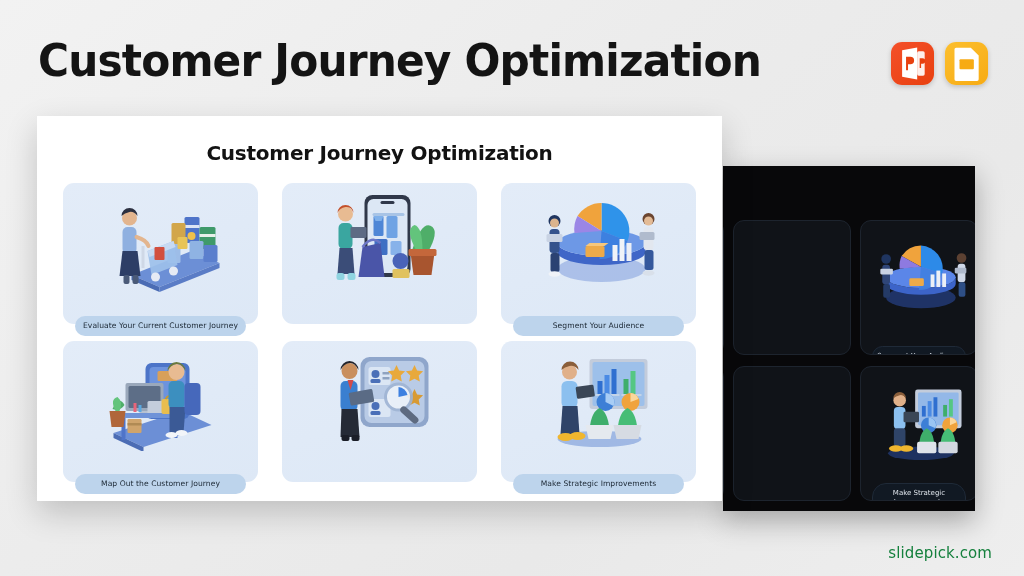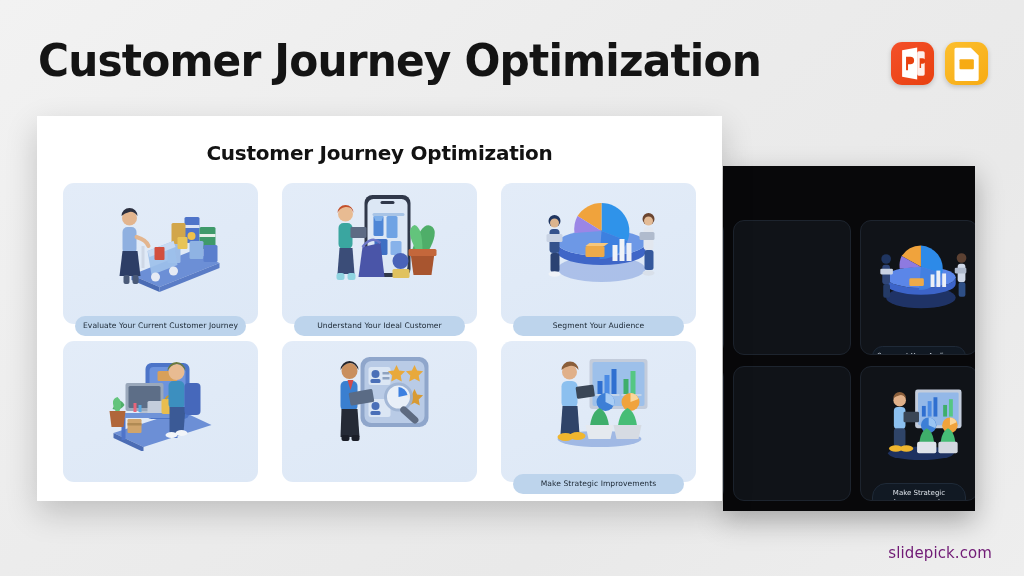--- a/index.html
+++ b/index.html
@@ -160,21 +160,21 @@
     color: #1b2733;
     font-family: "DejaVu Sans", sans-serif;
     letter-spacing: 0.05px;
   }
 
   .watermark {
     position: absolute;
     right: 32px;
     bottom: 14px;
     font-size: 15px;
-    color: #701a75;
+    color: #15803d;
     letter-spacing: 0.1px;
     font-family: "DejaVu Sans", sans-serif;
   }
 
   svg { display: block; width: 100%; height: 100%; }
 </style>
 </head>
 <body>
 
 <div class="page-header">
@@ -345,21 +345,20 @@
           <path d="M58 58 q9 -12 18 -4" stroke="#6b76c6" stroke-width="2.5" fill="none"></path>
           <rect x="34" y="34" width="14" height="26" rx="5" fill="#3aa6a0"></rect>
           <circle cx="41" cy="25" r="7.5" fill="#e8bb92"></circle>
           <path d="M33 24 a8 8 0 0 1 16 0 q-2 -7 -8 -6 q-6 1 -8 6 Z" fill="#c4512b"></path>
           <rect x="46" y="38" width="16" height="11" rx="1.4" fill="#5d6b84"></rect>
           <path d="M35 59 h13 l2 26 h-17 Z" fill="#3b4d78"></path>
           <rect x="32" y="84" width="8" height="7" rx="2.5" fill="#8fd4e0"></rect>
           <rect x="43" y="84" width="8" height="7" rx="2.5" fill="#8fd4e0"></rect>
         </svg>
       </div>
-      <div class="lt-pill">Understand Your Ideal Customer</div>
     </div>
 
     <div class="lt-card">
       <div class="lt-art">
         <svg viewBox="0 0 150 104" aria-hidden="true">
           <ellipse cx="78" cy="80" rx="44" ry="13" fill="#6c8fd6" opacity="0.45"></ellipse>
           <path d="M34 63 a44 13 0 0 0 88 0 v-9 a44 13 0 0 1 -88 0 Z" fill="#3f66c8"></path>
           <ellipse cx="78" cy="54" rx="44" ry="13" fill="#6d98e6"></ellipse>
           <path d="M78 42 L78 14 A28 28 0 0 1 104 52 Z" fill="#2f93ea"></path>
           <path d="M78 42 L78 14 A28 28 0 0 0 54 27 Z" fill="#f0a33c"></path>
@@ -413,20 +412,21 @@
           <rect x="99" y="36" width="16" height="32" rx="4" fill="#4668bb"></rect>
           <path d="M27 62 q6 -14 12 -4 q-4 6 -12 4 Z" fill="#4fae69"></path>
           <path d="M30 64 q-6 -12 2 -14 q6 5 2 14 Z" fill="#63c47c"></path>
           <path d="M24 64 h16 l-2 16 h-12 Z" fill="#b0663a"></path>
           <rect x="42" y="72" width="14" height="14" rx="1.2" fill="#cfa46c"></rect>
           <rect x="42" y="76" width="14" height="2.5" fill="#b08a54"></rect>
           <rect x="48" y="56" width="3" height="9" fill="#e8657a"></rect>
           <rect x="53" y="58" width="3" height="7" fill="#5aa8e0"></rect>
         </svg>
       </div>
+      <div class="lt-pill">Map Out the Customer Journey</div>
     </div>
 
     <div class="lt-card">
       <div class="lt-art">
         <svg viewBox="0 0 150 104" aria-hidden="true">
           <rect x="56" y="10" width="68" height="70" rx="9" fill="#8fa6cb"></rect>
           <rect x="60" y="14" width="60" height="62" rx="7" fill="#b9cbe6"></rect>
           <rect x="64" y="20" width="22" height="18" rx="2.5" fill="#dbe6f4"></rect>
           <circle cx="71" cy="27" r="4" fill="#4a6fb8"></circle>
           <rect x="66" y="32" width="10" height="4" rx="1.5" fill="#4a6fb8"></rect>

